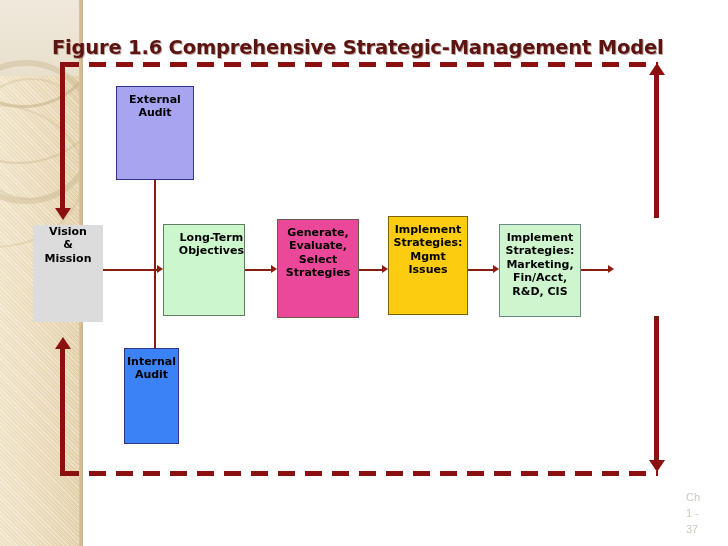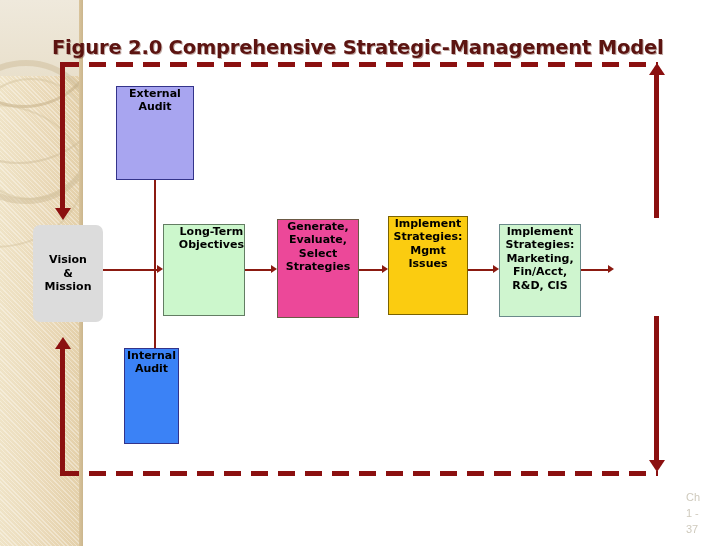--- a/index.html
+++ b/index.html
@@ -55,22 +55,22 @@
   }
 
   
   .box{
     position:absolute;box-sizing:border-box;
     display:flex;justify-content:center;
     font-weight:bold;color:#000;
     font-size:11px;line-height:1.22;text-align:center;
   }
   .box .txt{white-space:pre-line;}
-  .box.top-text{align-items:flex-start;}
-  .box.mid-text{align-items:center;border-radius:7px;}
+  .box.top-text{align-items:flex-start;padding-top:6px;}
+  .box.mid-text{}
 
   .b-vision   {left:33px; top:225px; width:70px;  height:97px;
                background:#dcdcdc;border:none;}
   .b-ext      {left:116px;top:86px;  width:78px;  height:94px;
                background:#a8a5f0;border:1.5px solid #33338a;}
   .b-int      {left:124px;top:348px; width:55px;  height:96px;
                background:#3b82f6;border:1.5px solid #33338a;}
   .b-lto      {left:163px;top:224px; width:82px;  height:92px;
                background:#ccf7cc;border:1.5px solid #637d63;justify-content:flex-end;}
   .b-gen      {left:277px;top:219px; width:82px;  height:99px;
@@ -119,21 +119,21 @@
   <div class="sidebar">
     <div class="sidebar-top"></div>
     <div class="arc arc1"></div>
     <div class="arc arc2"></div>
     <div class="arc arc3"></div>
     <div class="arc arc4"></div>
     <div class="arc arc5"></div>
   </div>
   <div class="sidebar-edge"></div>
 
-  <div class="title">Figure 2.0 Comprehensive Strategic-Management Model</div>
+  <div class="title">Figure 1.6 Comprehensive Strategic-Management Model</div>
 
   <div class="dash" style="left:62px;top:62px;width:596px;"></div>
 
   <div class="vline thick-v" style="left:60px;top:62px;height:148px;"></div>
   <div class="arrow arr-down-lg" style="left:54.5px;top:208px;"></div>
 
   <div class="dash" style="left:62px;top:471px;width:596px;"></div>
 
   <div class="vline thick-v" style="left:60px;top:348px;height:128px;"></div>
   <div class="arrow arr-up-lg" style="left:54.5px;top:337px;"></div>

